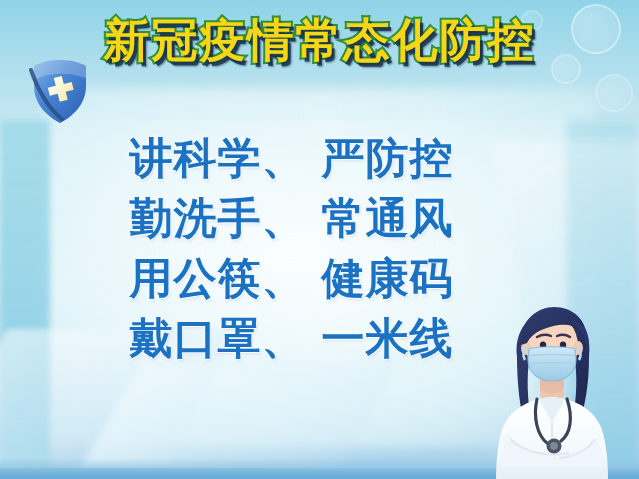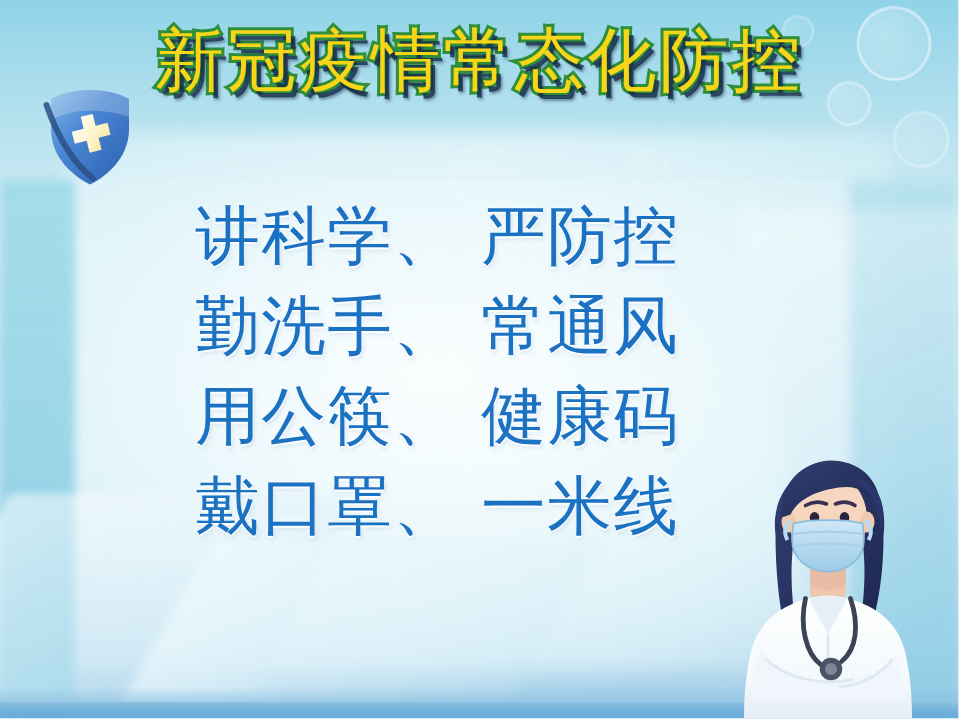--- a/index.html
+++ b/index.html
@@ -90,21 +90,21 @@
   .title-wrap {
     position: absolute;
     left: 0; top: 16px; width: 639px;
     text-align: center;
     z-index: 6;
   }
   .title {
     display: inline-block;
     font-family: "DejaVu Sans", "Liberation Sans", sans-serif;
     font-size: 46px;
-    font-weight: 400;
+    font-weight: 700;
     letter-spacing: 2px;
     color: #f7d617;
     -webkit-text-stroke: 4px #2f8f3c;
     paint-order: stroke fill;
     text-shadow:
        3px 4px 0 rgba(22,44,74,.80),
        4px 5px 2px rgba(18,38,66,.45);
     white-space: nowrap;
     line-height: 1.05;
   }
@@ -122,21 +122,21 @@
     position: absolute;
     left: 0; top: 128px;
     width: 639px;
     z-index: 5;
   }
   .line {
     display: block;
     text-align: center;
     font-family: "DejaVu Sans", "Liberation Sans", sans-serif;
     font-size: 43px;
-    font-weight: 400;
+    font-weight: 700;
     letter-spacing: 1px;
     color: #1c72c2;
     height: 60px;
     line-height: 60px;
     white-space: nowrap;
     text-shadow:
       0 0 6px rgba(255,255,255,.95),
       0 1px 0 rgba(255,255,255,.9),
       1px 2px 3px rgba(120,170,205,.35);
     padding-right: 56px;

